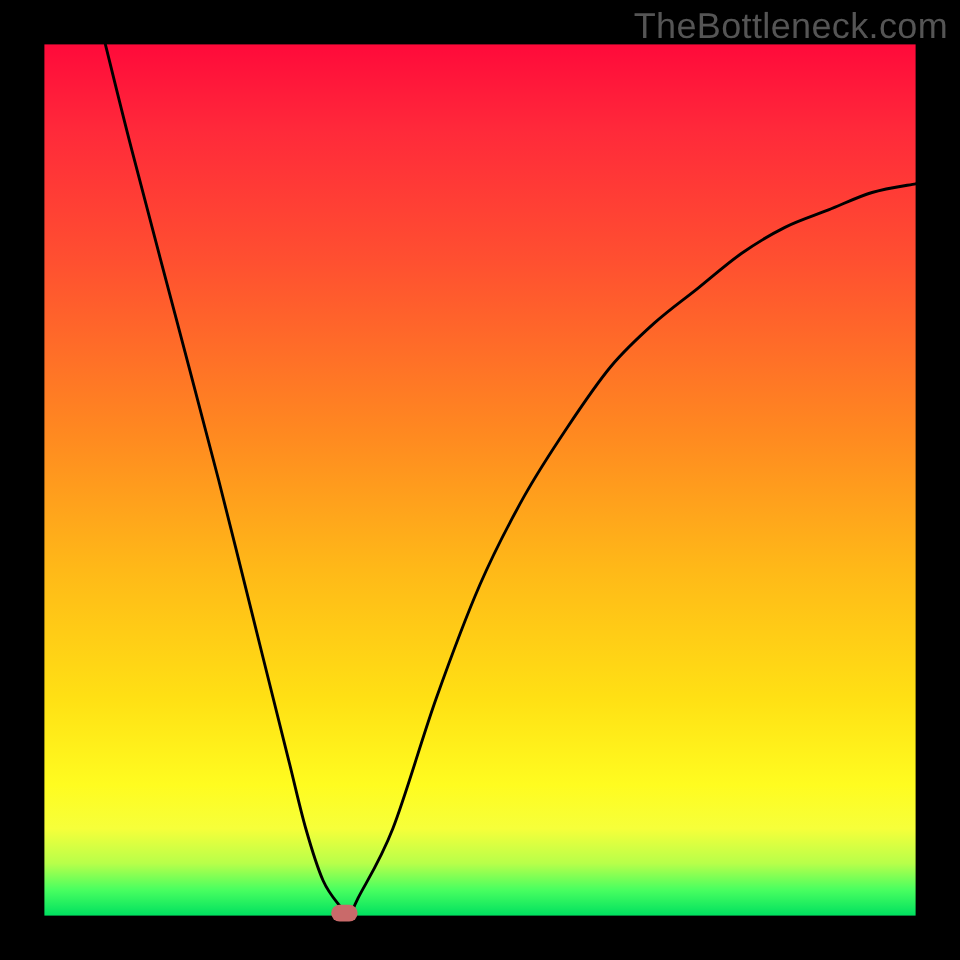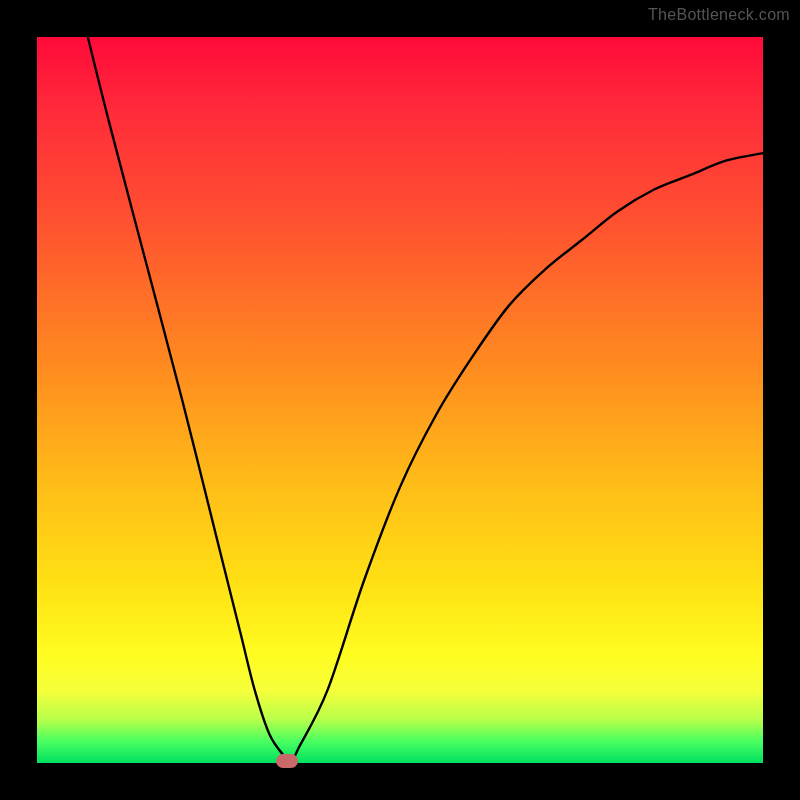--- a/index.html
+++ b/index.html
@@ -37,21 +37,21 @@
       #b8ff4a 94%,
       #4aff60 97%,
       #00e060 100%
     );
   }
   .watermark {
     position: absolute;
     top: 6px;
     right: 10px;
     color: #555;
-    font-size: 16px;
+    font-size: 30px;
     font-weight: 500;
     letter-spacing: 0.3px;
     user-select: none;
   }
   svg.curve {
     position: absolute;
     left: 0;
     top: 0;
     width: 726px;
     height: 726px;

